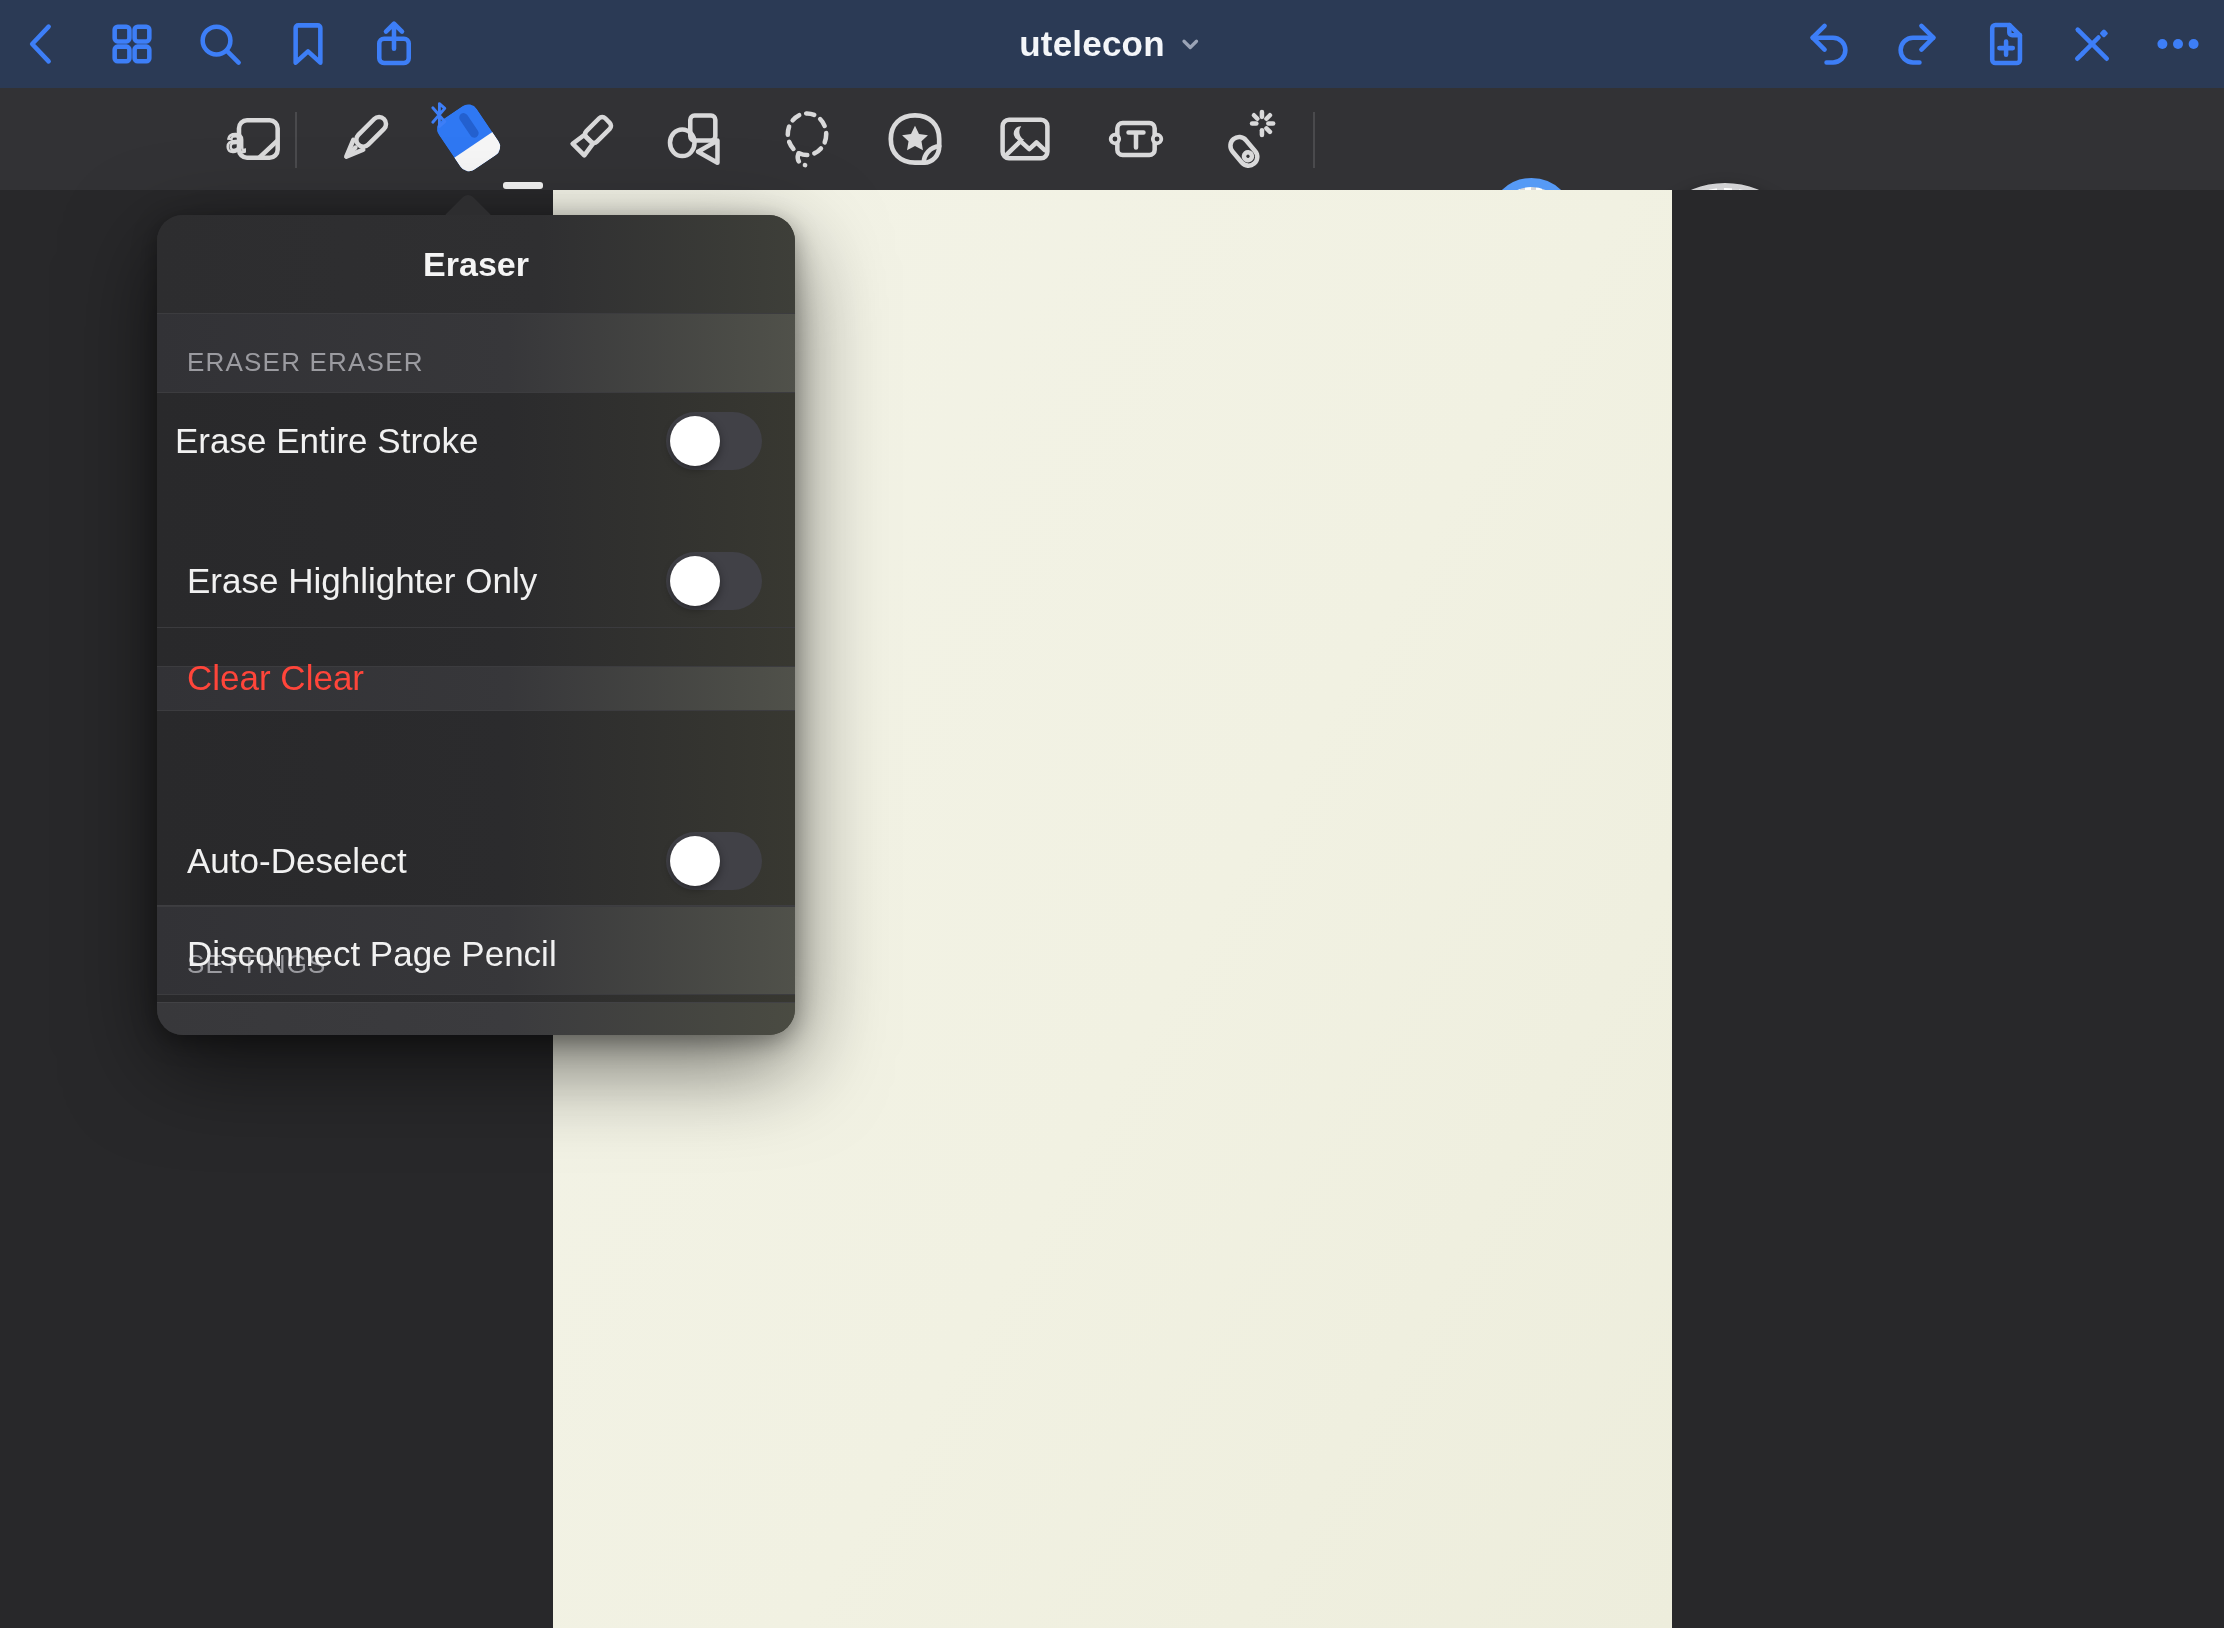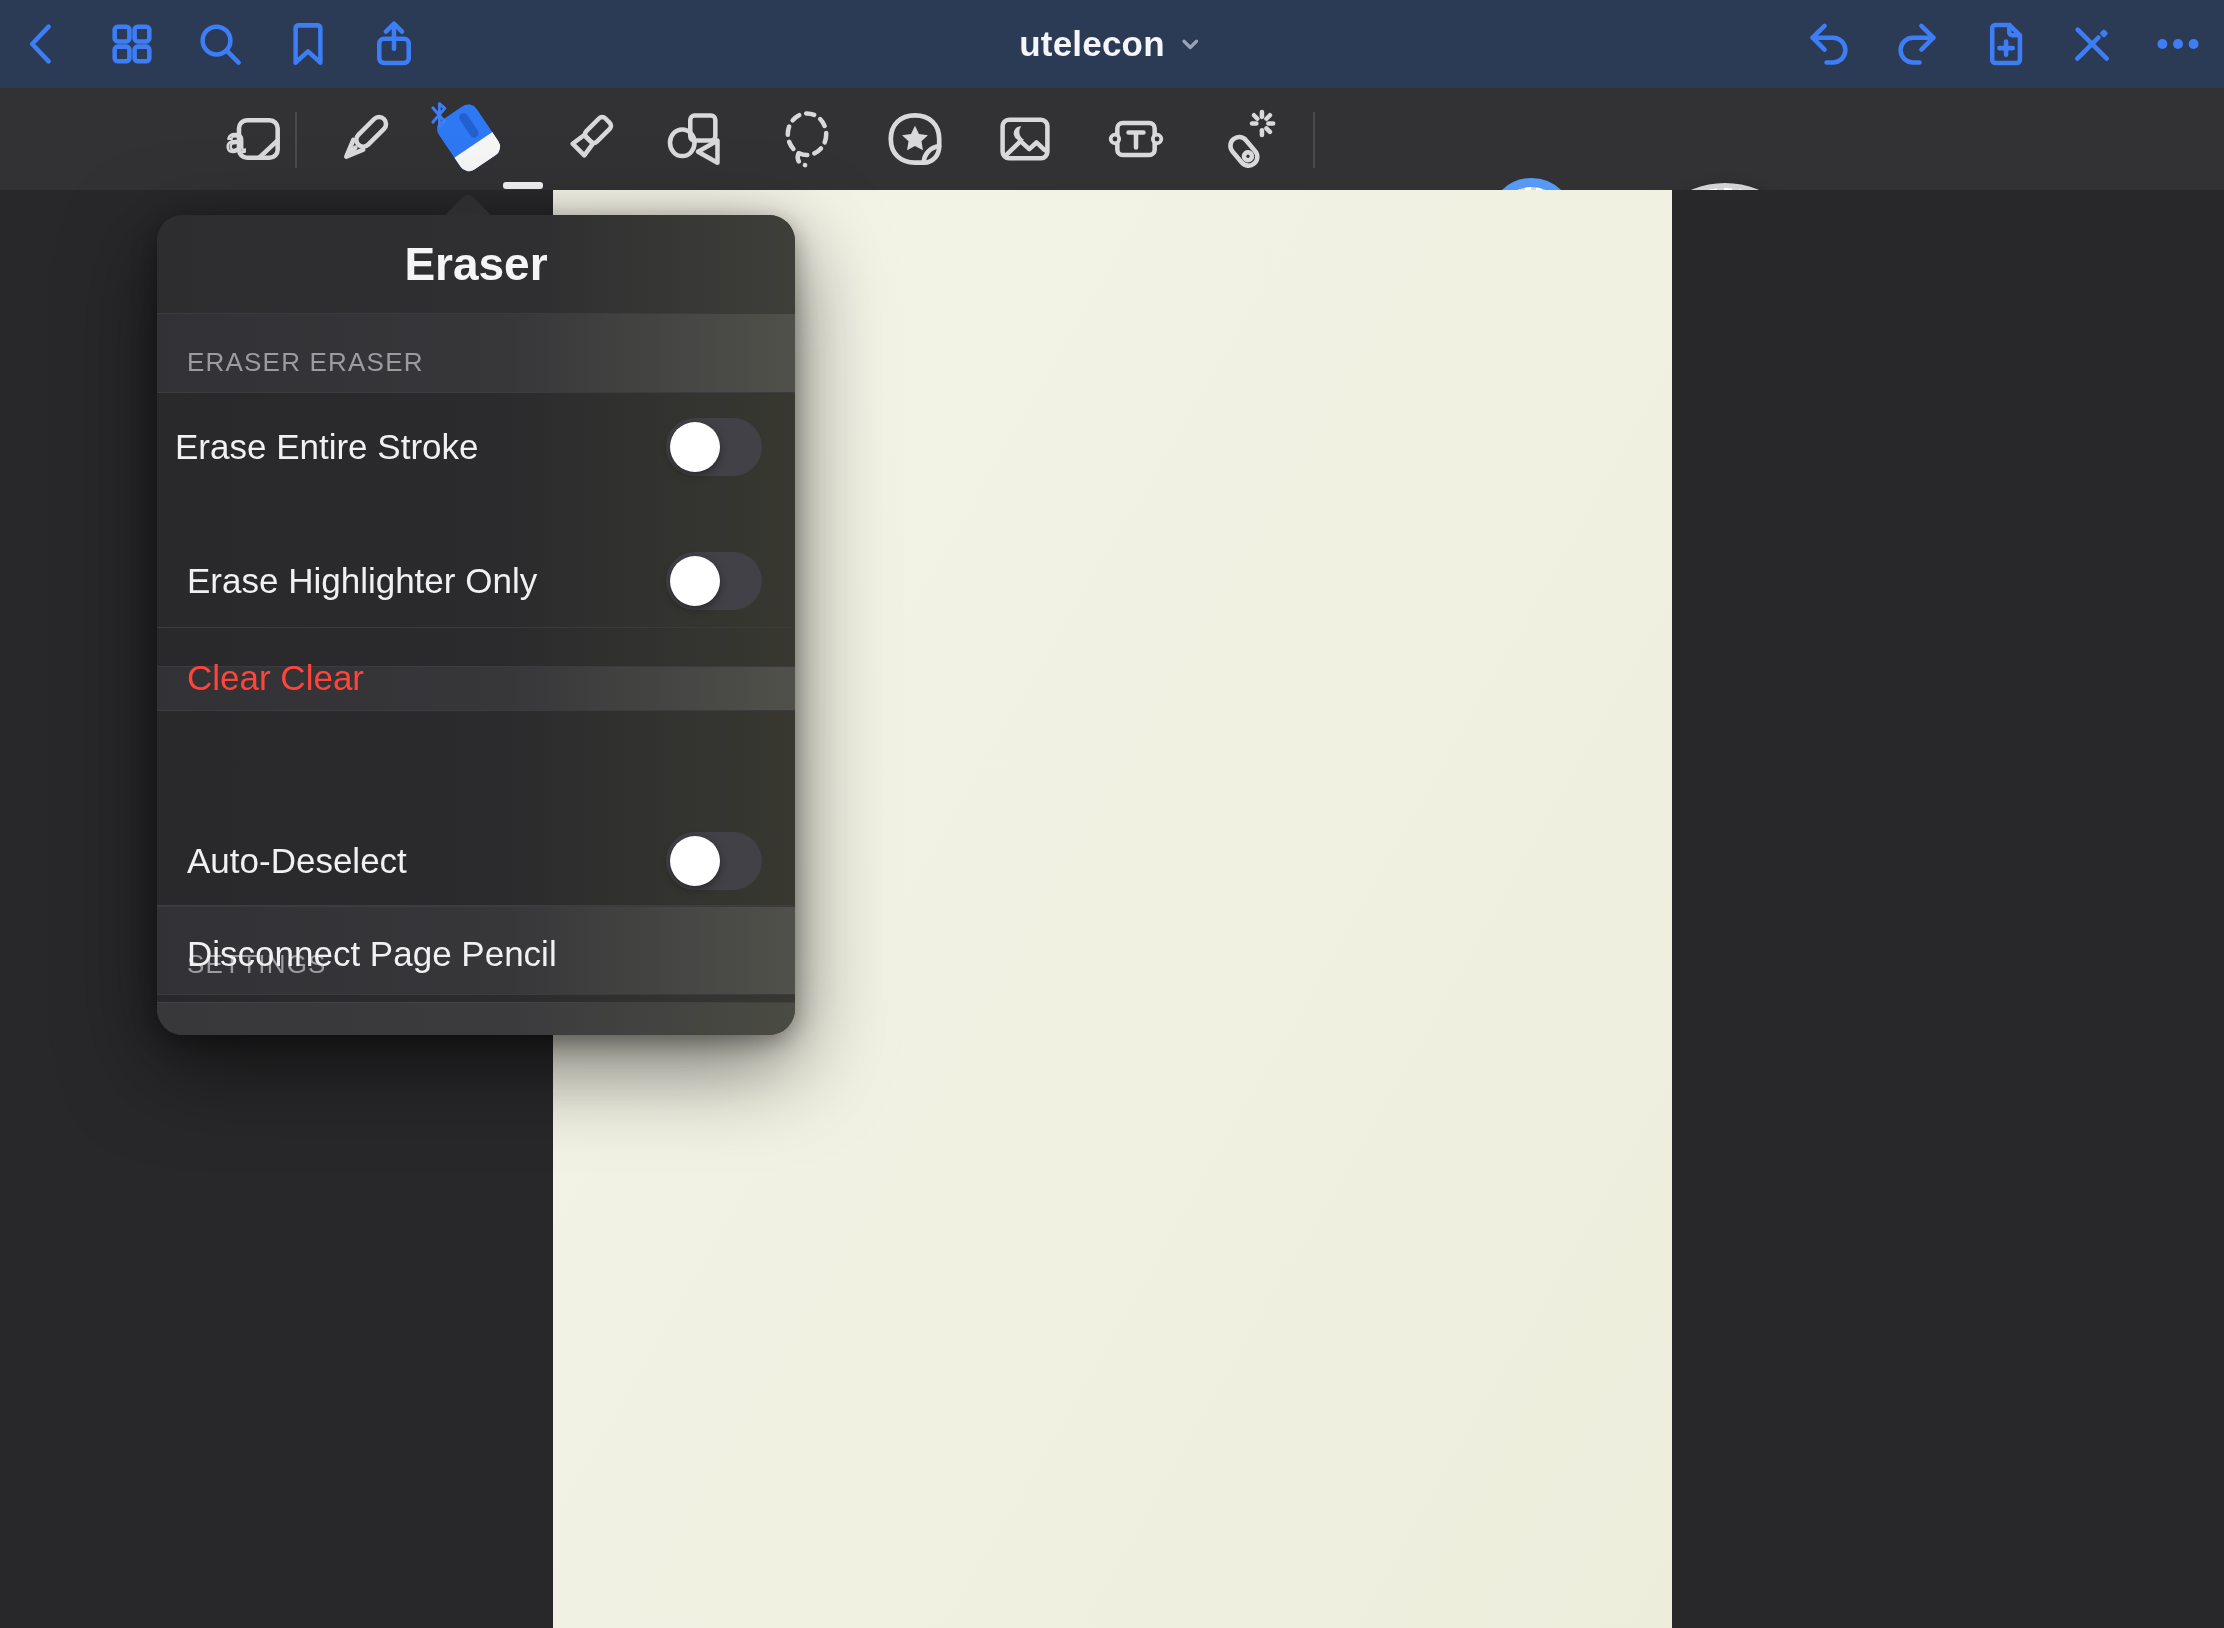--- a/index.html
+++ b/index.html
@@ -76,21 +76,21 @@
   .pop-arrow{
     position:absolute;left:292px;top:-15px;width:38px;height:38px;
     background:#2d2d2f;border-radius:7px;transform:rotate(45deg);
   }
   .pop-header{
     position:absolute;left:0;top:0;width:100%;height:98px;
     border-radius:26px 26px 0 0;
     background:linear-gradient(90deg,#2d2d2f 0%,#2f2f31 60%,#3e3f39 100%);
     display:flex;align-items:center;justify-content:center;
   }
-  .pop-title{color:#f5f5f5;font-size:46px;font-weight:700;}
+  .pop-title{color:#f5f5f5;font-size:34px;font-weight:700;}
   .band{
     position:absolute;left:0;width:100%;
     background:linear-gradient(90deg,#323236 0%,#37373a 55%,#50514a 100%);
     border-top:1px solid #3c3c3f;border-bottom:1px solid #3c3c3f;
     box-sizing:border-box;
     display:flex;align-items:flex-end;
   }
   .band .sect{
     color:#9b9ba0;font-size:26px;letter-spacing:1.2px;
     padding:0 0 14px 30px;
@@ -104,21 +104,21 @@
     background:linear-gradient(90deg,#38383b 0%,#3b3b3e 55%,#4a4b42 100%);
     border-top:1px solid #424245;box-sizing:border-box;
   }
   .prow{
     position:absolute;left:0;width:100%;
     display:flex;align-items:center;justify-content:space-between;
     box-sizing:border-box;padding:0 33px 0 30px;
     background:none;border:none;cursor:pointer;text-align:left;
   }
   .prow .lbl{color:#f1f1f1;font-size:35px;font-weight:400;}
-  .row-entire{top:184px;height:95px;padding-left:18px;}
+  .row-entire{top:178px;height:95px;padding-left:18px;}
   .row-highlighter{top:318px;height:94px;border-top:1px solid rgba(70,70,74,.0);}
   .row-clear{top:412px;height:101px;border-top:1px solid #3b3b3e;}
   .row-clear .lbl{color:#ff453a;}
   .row-auto{top:602px;height:88px;}
   .row-disconnect{top:690px;height:97px;border-top:1px solid #3e3e41;}
 
   .toggle{
     position:relative;width:96px;height:58px;border-radius:29px;
     background:#414147;flex:none;border:none;cursor:pointer;padding:0;
   }

